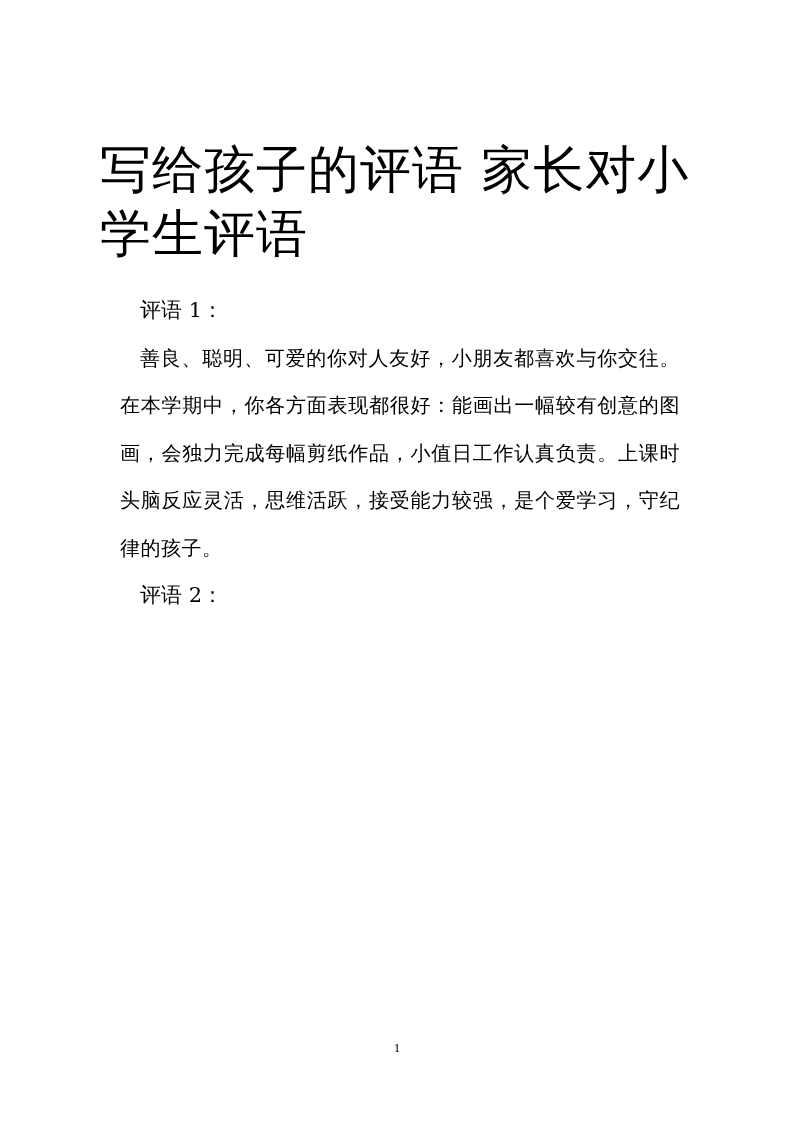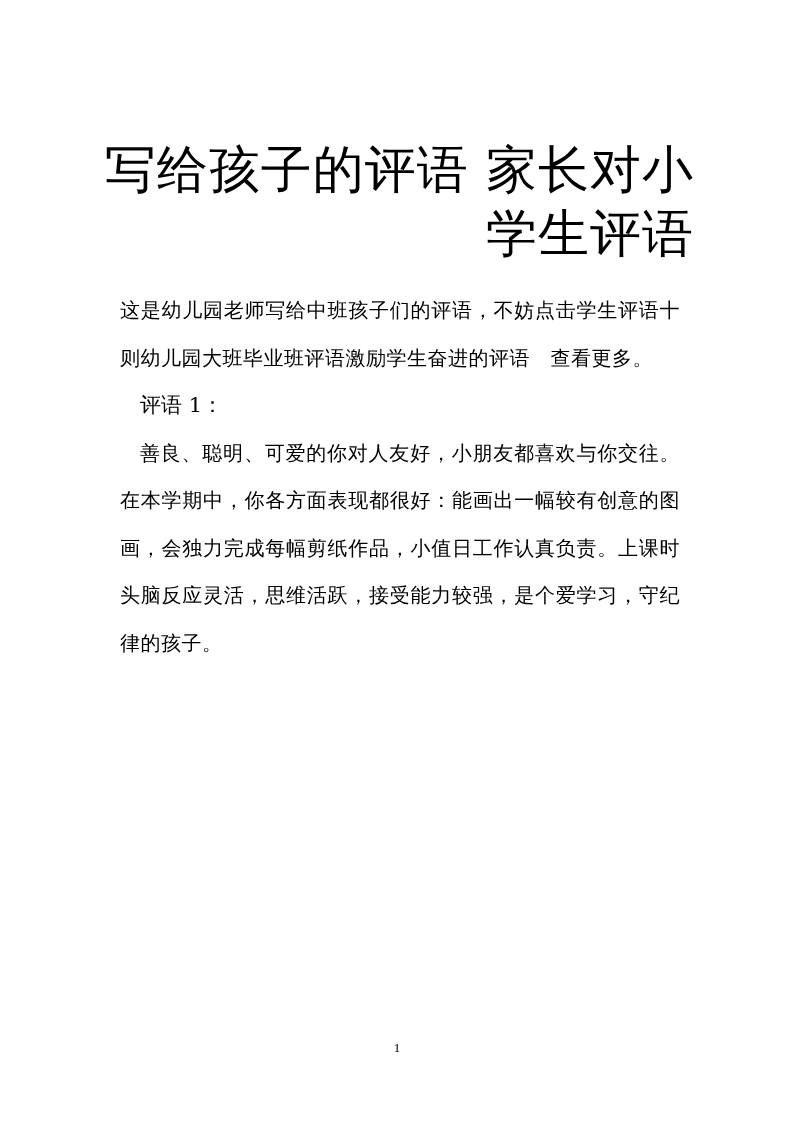--- a/index.html
+++ b/index.html
@@ -1,34 +1,34 @@
 <!DOCTYPE html>
 <html><head>
 <meta charset="utf-8">
 <style>
   html, body { margin: 0; padding: 0; background: #ffffff; }
   body { width: 794px; height: 1123px; position: relative; overflow: hidden;
          font-family: "DejaVu Serif", "Liberation Serif", serif; color: #000; }
   .title { position: absolute; left: 100px; width: 594px; top: 138px;
-           text-align: right; font-size: 51px; line-height: 64px; font-weight: normal;
+           text-align: left; font-size: 51px; line-height: 64px; font-weight: normal;
            margin: 0; letter-spacing: 1px; }
   .body { position: absolute; left: 120px; top: 287px; width: 560px; }
   .p { font-size: 20px; line-height: 47.5px; margin: 0; text-align: justify;
        letter-spacing: 0.5px; }
   .indent { text-indent: 20px; }
   .label { font-size: 21px; line-height: 47.5px; margin: 0; padding-left: 20px; }
   .page-num { position: absolute; top: 1040px; left: 0; width: 794px; text-align: center;
               font-size: 13px; font-family: "Liberation Serif", serif; }
 </style>
 </head>
 <body>
 
 <h1 class="title">写给孩子的评语 家长对小学生评语</h1>
 
 <div class="body">
-  <p class="p">这是幼儿园老师写给中班孩子们的评语，不妨点击学生评语十则幼儿园大班毕业班评语激励学生奋进的评语　查看更多。</p>
 
   <p class="label">评语 1：</p>
   <p class="p indent">善良、聪明、可爱的你对人友好，小朋友都喜欢与你交往。在本学期中，你各方面表现都很好：能画出一幅较有创意的图画，会独力完成每幅剪纸作品，小值日工作认真负责。上课时头脑反应灵活，思维活跃，接受能力较强，是个爱学习，守纪律的孩子。</p>
 
+  <p class="label">评语 2：</p>
 </div>
 
 <div class="page-num">1</div>
 
 </body></html>

